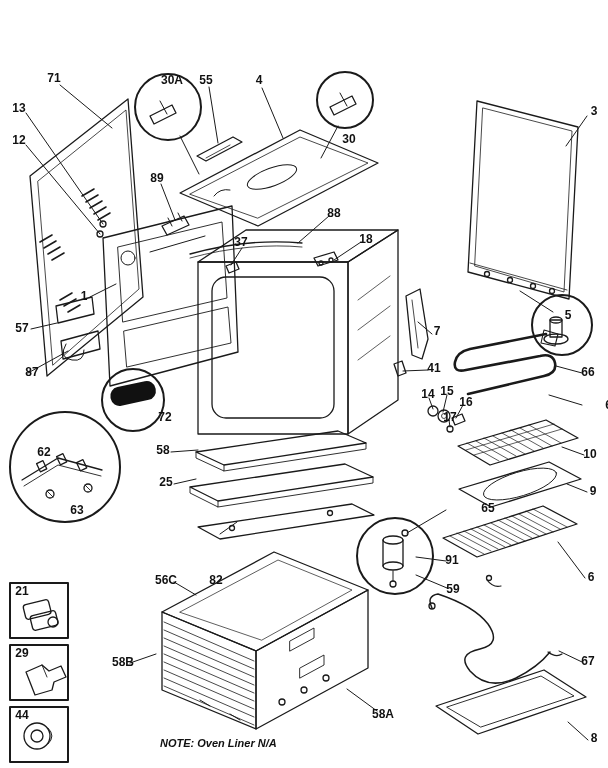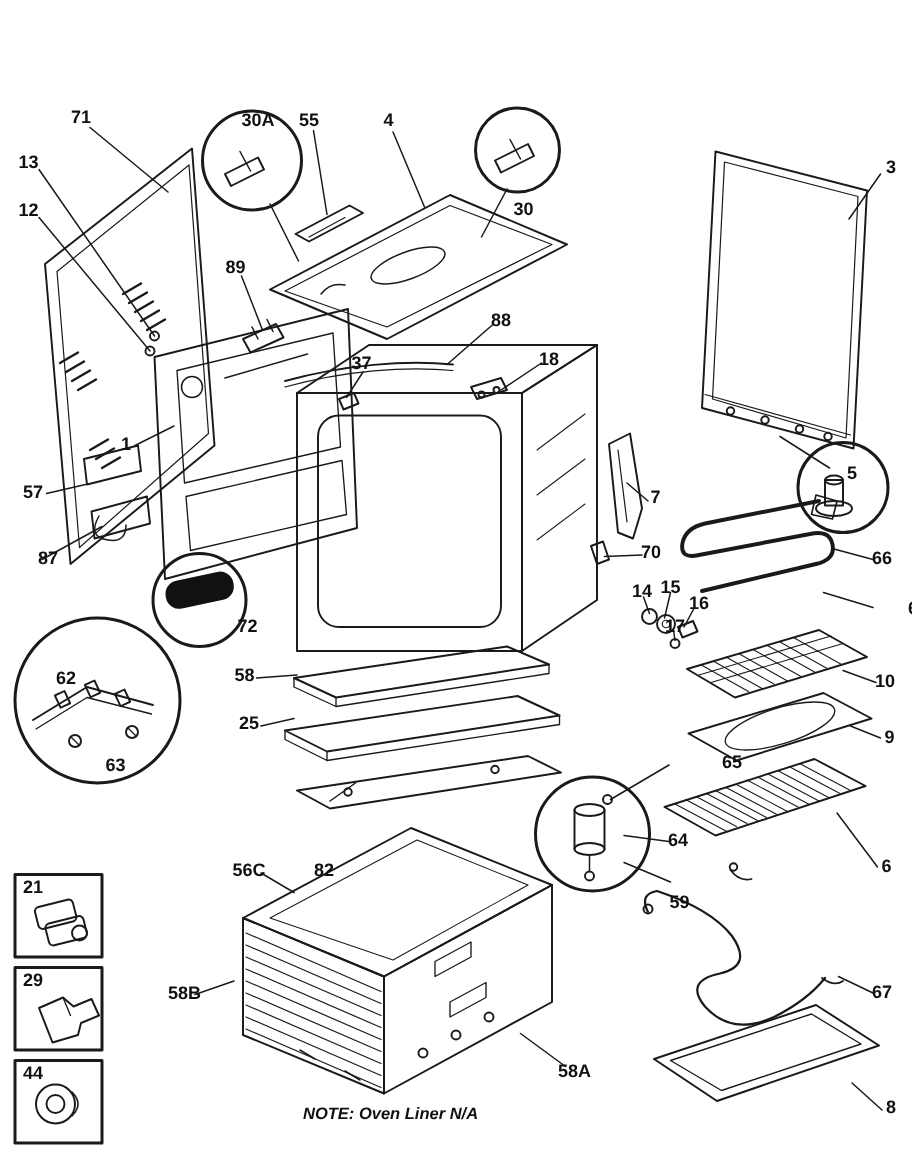--- a/index.html
+++ b/index.html
@@ -16,21 +16,21 @@
   }
   svg.artwork{position:absolute;top:0;left:0}
   #labels{position:absolute;inset:0;pointer-events:none}
   .part-label{
     position:absolute;transform:translate(-50%,-50%);
     font-size:12px;font-weight:bold;color:#111;white-space:nowrap;
     background:rgba(255,255,255,0.0);
   }
   .note{
     position:absolute;left:160px;top:737px;
-    font-size:11px;font-weight:bold;font-style:italic;margin-left:42px;
+    font-size:11px;font-weight:bold;font-style:italic;
   }
 </style>
 </head>
 <body>
 
 <div class="stage">
 
 
   <svg class="artwork" width="608" height="768" viewBox="0 0 608 768">
     <g stroke="#1a1a1a" fill="none" stroke-width="1.3" stroke-linejoin="round" stroke-linecap="round">
@@ -267,36 +267,36 @@
       <div class="part-label" style="left: 157px; top: 178px;">89</div>
       <div class="part-label" style="left: 334px; top: 213px;">88</div>
       <div class="part-label" style="left: 241px; top: 242px;">37</div>
       <div class="part-label" style="left: 366px; top: 239px;">18</div>
       <div class="part-label" style="left: 84px; top: 296px;">1</div>
       <div class="part-label" style="left: 22px; top: 328px;">57</div>
       <div class="part-label" style="left: 21px; top: 372px; margin-left: 11px;">87</div>
       <div class="part-label" style="left: 133px; top: 417px; margin-left: 32px;">72</div>
       <div class="part-label" style="left: 437px; top: 331px;">7</div>
       <div class="part-label" style="left: 568px; top: 315px;">5</div>
-      <div class="part-label" style="left: 434px; top: 368px;">70</div>
+      <div class="part-label" style="left: 434px; top: 368px;">41</div>
       <div class="part-label" style="left: 588px; top: 372px;">66</div>
       <div class="part-label" style="left: 612px; top: 405px;">68</div>
       <div class="part-label" style="left: 428px; top: 394px;">14</div>
       <div class="part-label" style="left: 447px; top: 391px;">15</div>
       <div class="part-label" style="left: 466px; top: 402px;">16</div>
       <div class="part-label" style="left: 450px; top: 417px;">17</div>
       <div class="part-label" style="left: 590px; top: 454px;">10</div>
       <div class="part-label" style="left: 593px; top: 491px;">9</div>
       <div class="part-label" style="left: 44px; top: 452px;">62</div>
       <div class="part-label" style="left: 77px; top: 510px;">63</div>
       <div class="part-label" style="left: 163px; top: 450px;">58</div>
       <div class="part-label" style="left: 166px; top: 482px;">25</div>
       <div class="part-label" style="left: 452px; top: 508px; margin-left: 36px;">65</div>
-      <div class="part-label" style="left: 452px; top: 560px;">64</div>
-      <div class="part-label" style="left: 453px; top: 589px; margin-top: 12px;">59</div>
+      <div class="part-label" style="left: 452px; top: 560px;">91</div>
+      <div class="part-label" style="left: 453px; top: 589px;">59</div>
       <div class="part-label" style="left: 591px; top: 577px;">6</div>
       <div class="part-label" style="left: 216px; top: 532px; margin-top: 48px;">82</div>
       <div class="part-label" style="left: 22px; top: 591px;">21</div>
       <div class="part-label" style="left: 166px; top: 580px;">56C</div>
       <div class="part-label" style="left: 22px; top: 653px;">29</div>
       <div class="part-label" style="left: 123px; top: 662px;">58B</div>
       <div class="part-label" style="left: 22px; top: 715px;">44</div>
       <div class="part-label" style="left: 383px; top: 714px;">58A</div>
       <div class="part-label" style="left: 588px; top: 661px;">67</div>
       <div class="part-label" style="left: 594px; top: 738px;">8</div>

